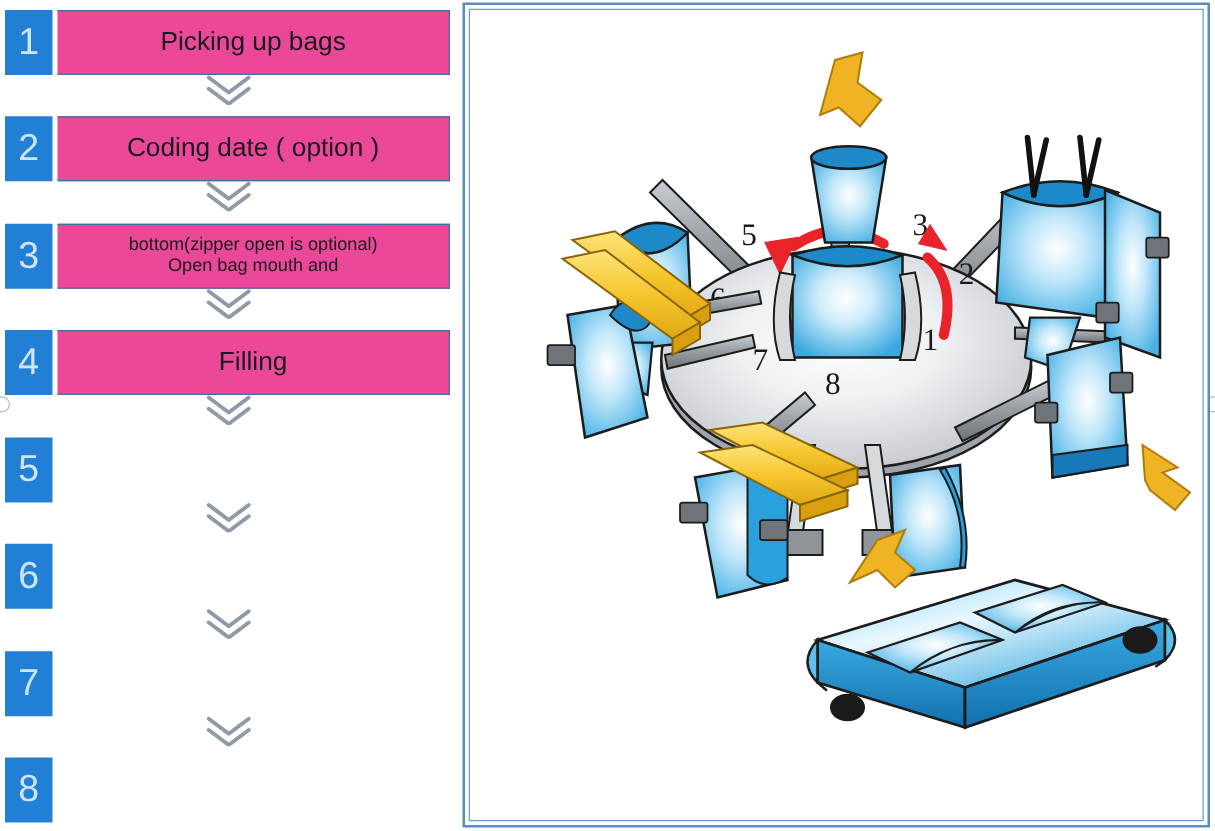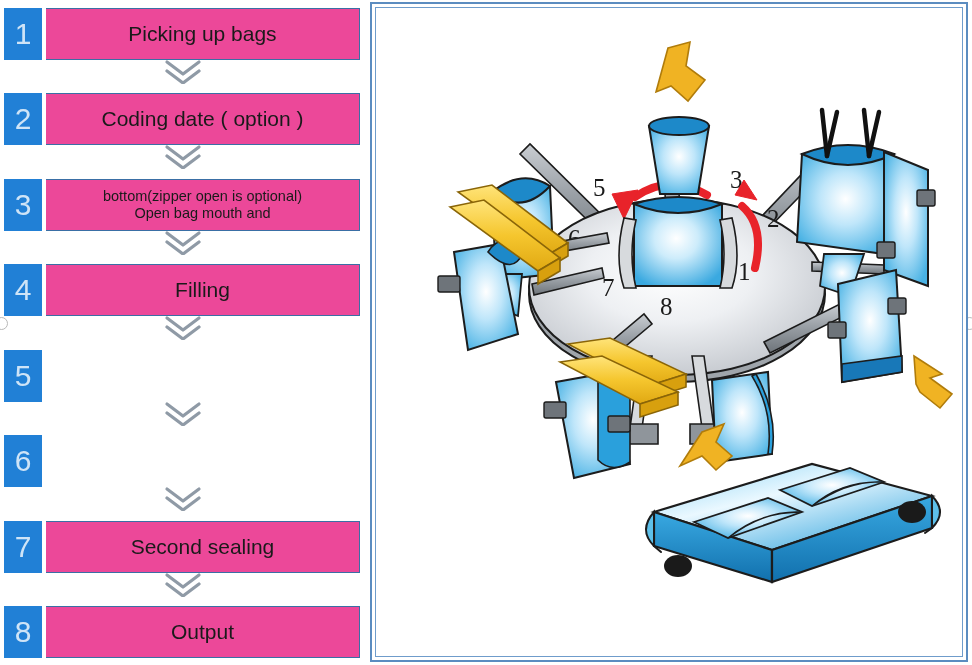--- a/index.html
+++ b/index.html
@@ -141,32 +141,30 @@
     </div>
     <div class="chev" style="top:485px;">
       <svg viewBox="0 0 56 26" width="56" height="26" aria-hidden="true">
         <polyline points="12,4 28,16 44,4" fill="none" stroke="#8f9aa6" stroke-width="3.2" stroke-linecap="round" stroke-linejoin="round"></polyline>
         <polyline points="12,13 28,25 44,13" fill="none" stroke="#8f9aa6" stroke-width="3.2" stroke-linecap="round" stroke-linejoin="round"></polyline>
       </svg>
     </div>
 
     <div class="step-row" style="top:521px;">
       <div class="step-num">7</div>
-      <div class="step-label">Second sealing</div>
     </div>
     <div class="chev" style="top:571px;">
       <svg viewBox="0 0 56 26" width="56" height="26" aria-hidden="true">
         <polyline points="12,4 28,16 44,4" fill="none" stroke="#8f9aa6" stroke-width="3.2" stroke-linecap="round" stroke-linejoin="round"></polyline>
         <polyline points="12,13 28,25 44,13" fill="none" stroke="#8f9aa6" stroke-width="3.2" stroke-linecap="round" stroke-linejoin="round"></polyline>
       </svg>
     </div>
 
     <div class="step-row" style="top:606px;">
       <div class="step-num">8</div>
-      <div class="step-label">Output</div>
     </div>
   </div>
 
   <div class="handle" style="left:-5px;top:317px;"></div>
   <div class="handle" style="left:963px;top:317px;"></div>
 
   <div id="right-panel">
     <div id="right-panel-inner"></div>
 
     <svg id="machine-svg" viewBox="0 0 598 660">

